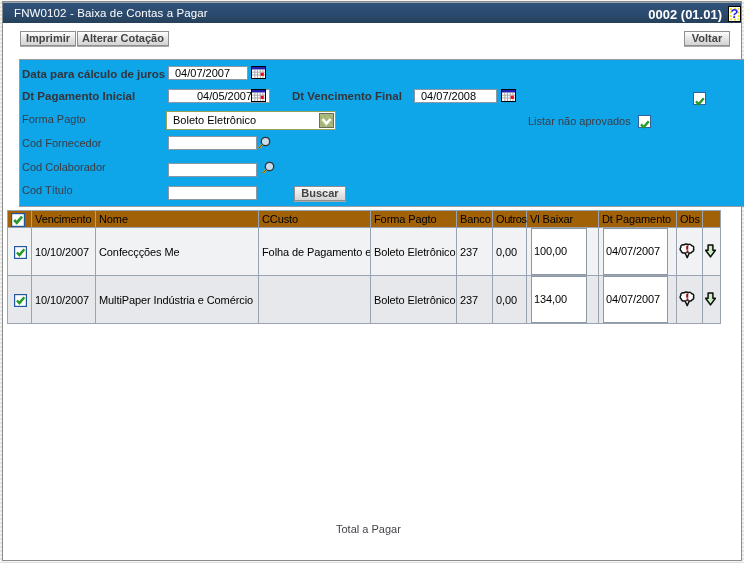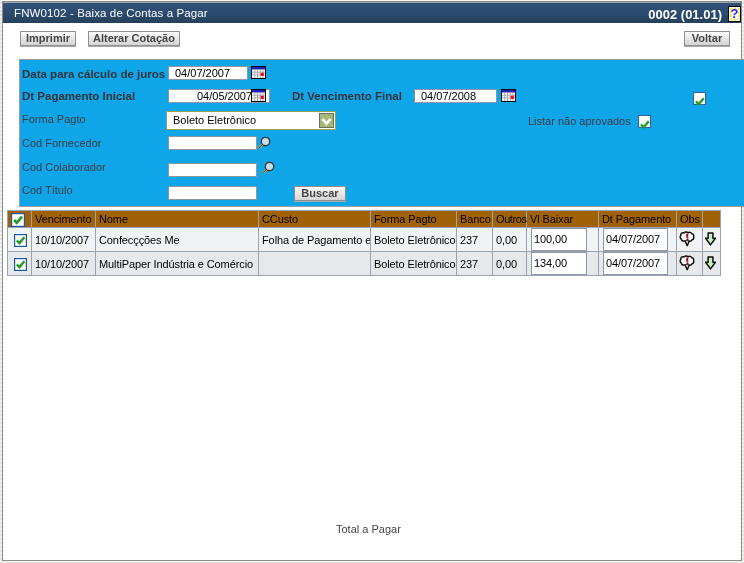--- a/index.html
+++ b/index.html
@@ -31,21 +31,21 @@
 .cb { position:absolute; width:11px; height:11px; background:#fff; border:1px solid #31639c; }
 .mag { position:absolute; }
 table.grid { position:absolute; left:4px; top:208px; table-layout:fixed; width:713px; border-collapse:collapse; font-size:11px; color:#000; letter-spacing:-0.1px; }
 table.grid td, table.grid th { border:1px solid #9aa4b0; padding:0 3px; height:19px; font-weight:normal; text-align:left; white-space:nowrap; overflow:hidden; }
 table.grid th { height:16px; overflow:visible; }
 table.grid svg { vertical-align:middle; display:inline-block; }
 td.ic { text-align:center; padding:0; line-height:0; }
 table.grid th { background:#a16207; }
 tr.r1 td { background:#f1f2f4; }
 tr.r2 td { background:#e7e8eb; }
-.ginp { background:#fff; border:1px solid #8c98a6; font-size:11px; height:13px; padding:4px 2px; vertical-align:middle; }
+.ginp { background:#fff; border:1px solid #8c98a6; font-size:11px; height:13px; padding:16px 2px; vertical-align:middle; }
 .total { position:absolute; top:521px; left:0; width:744px; font-size:11px; }
 </style>
 </head>
 <body>
 <div class="frame">
   <div class="titlebar">
     <span class="title">FNW0102 - Baixa de Contas a Pagar</span>
     <span class="version">0002 (01.01)</span>
     <svg class="helpicon" style="top:3px;" width="13" height="16" viewBox="0 0 13 16">
       <rect x="0" y="0" width="13" height="16" fill="#000"></rect>
@@ -59,21 +59,21 @@
           <rect x="2" y="9" width="2" height="2"></rect>
           <rect x="9.8" y="9" width="1.8" height="2"></rect>
           <rect x="2.2" y="12.3" width="2" height="2"></rect>
           <rect x="6" y="12.6" width="2" height="2"></rect>
           <rect x="9.6" y="12.3" width="1.8" height="2"></rect>
         </g>
       <text x="6.6" y="12.2" font-size="13" font-weight="bold" fill="#2222dd" text-anchor="middle" font-family="Liberation Sans, sans-serif">?</text>
     </svg>
   </div>
   <div class="btn" style="left:17px; top:29px; width:54px;">Imprimir</div>
-  <div class="btn" style="left:85px; top:29px; width:90px;">Alterar Cotação</div>
+  <div class="btn" style="left:74px; top:29px; width:90px;">Alterar Cotação</div>
   <div class="btn" style="left:681px; top:29px; width:44px;">Voltar</div>
 
   <div class="formbox">
     <span class="lbl b" style="left:2px; top:8px;">Data para cálculo de juros</span>
     <div class="inp" style="left:148px; top:6px; width:72px;">04/07/2007</div>
     <svg class="cal" style="left:231px; top:6px;" viewBox="0 0 16 13">
         <rect x="0" y="0" width="15" height="13" fill="#000"></rect>
         <rect x="1" y="1" width="13" height="11" fill="#fff"></rect>
         <rect x="1" y="1" width="13" height="2.5" fill="#2020b2"></rect>
         <rect x="1" y="5.7" width="13" height="0.9" fill="#a4a4a4"></rect>

